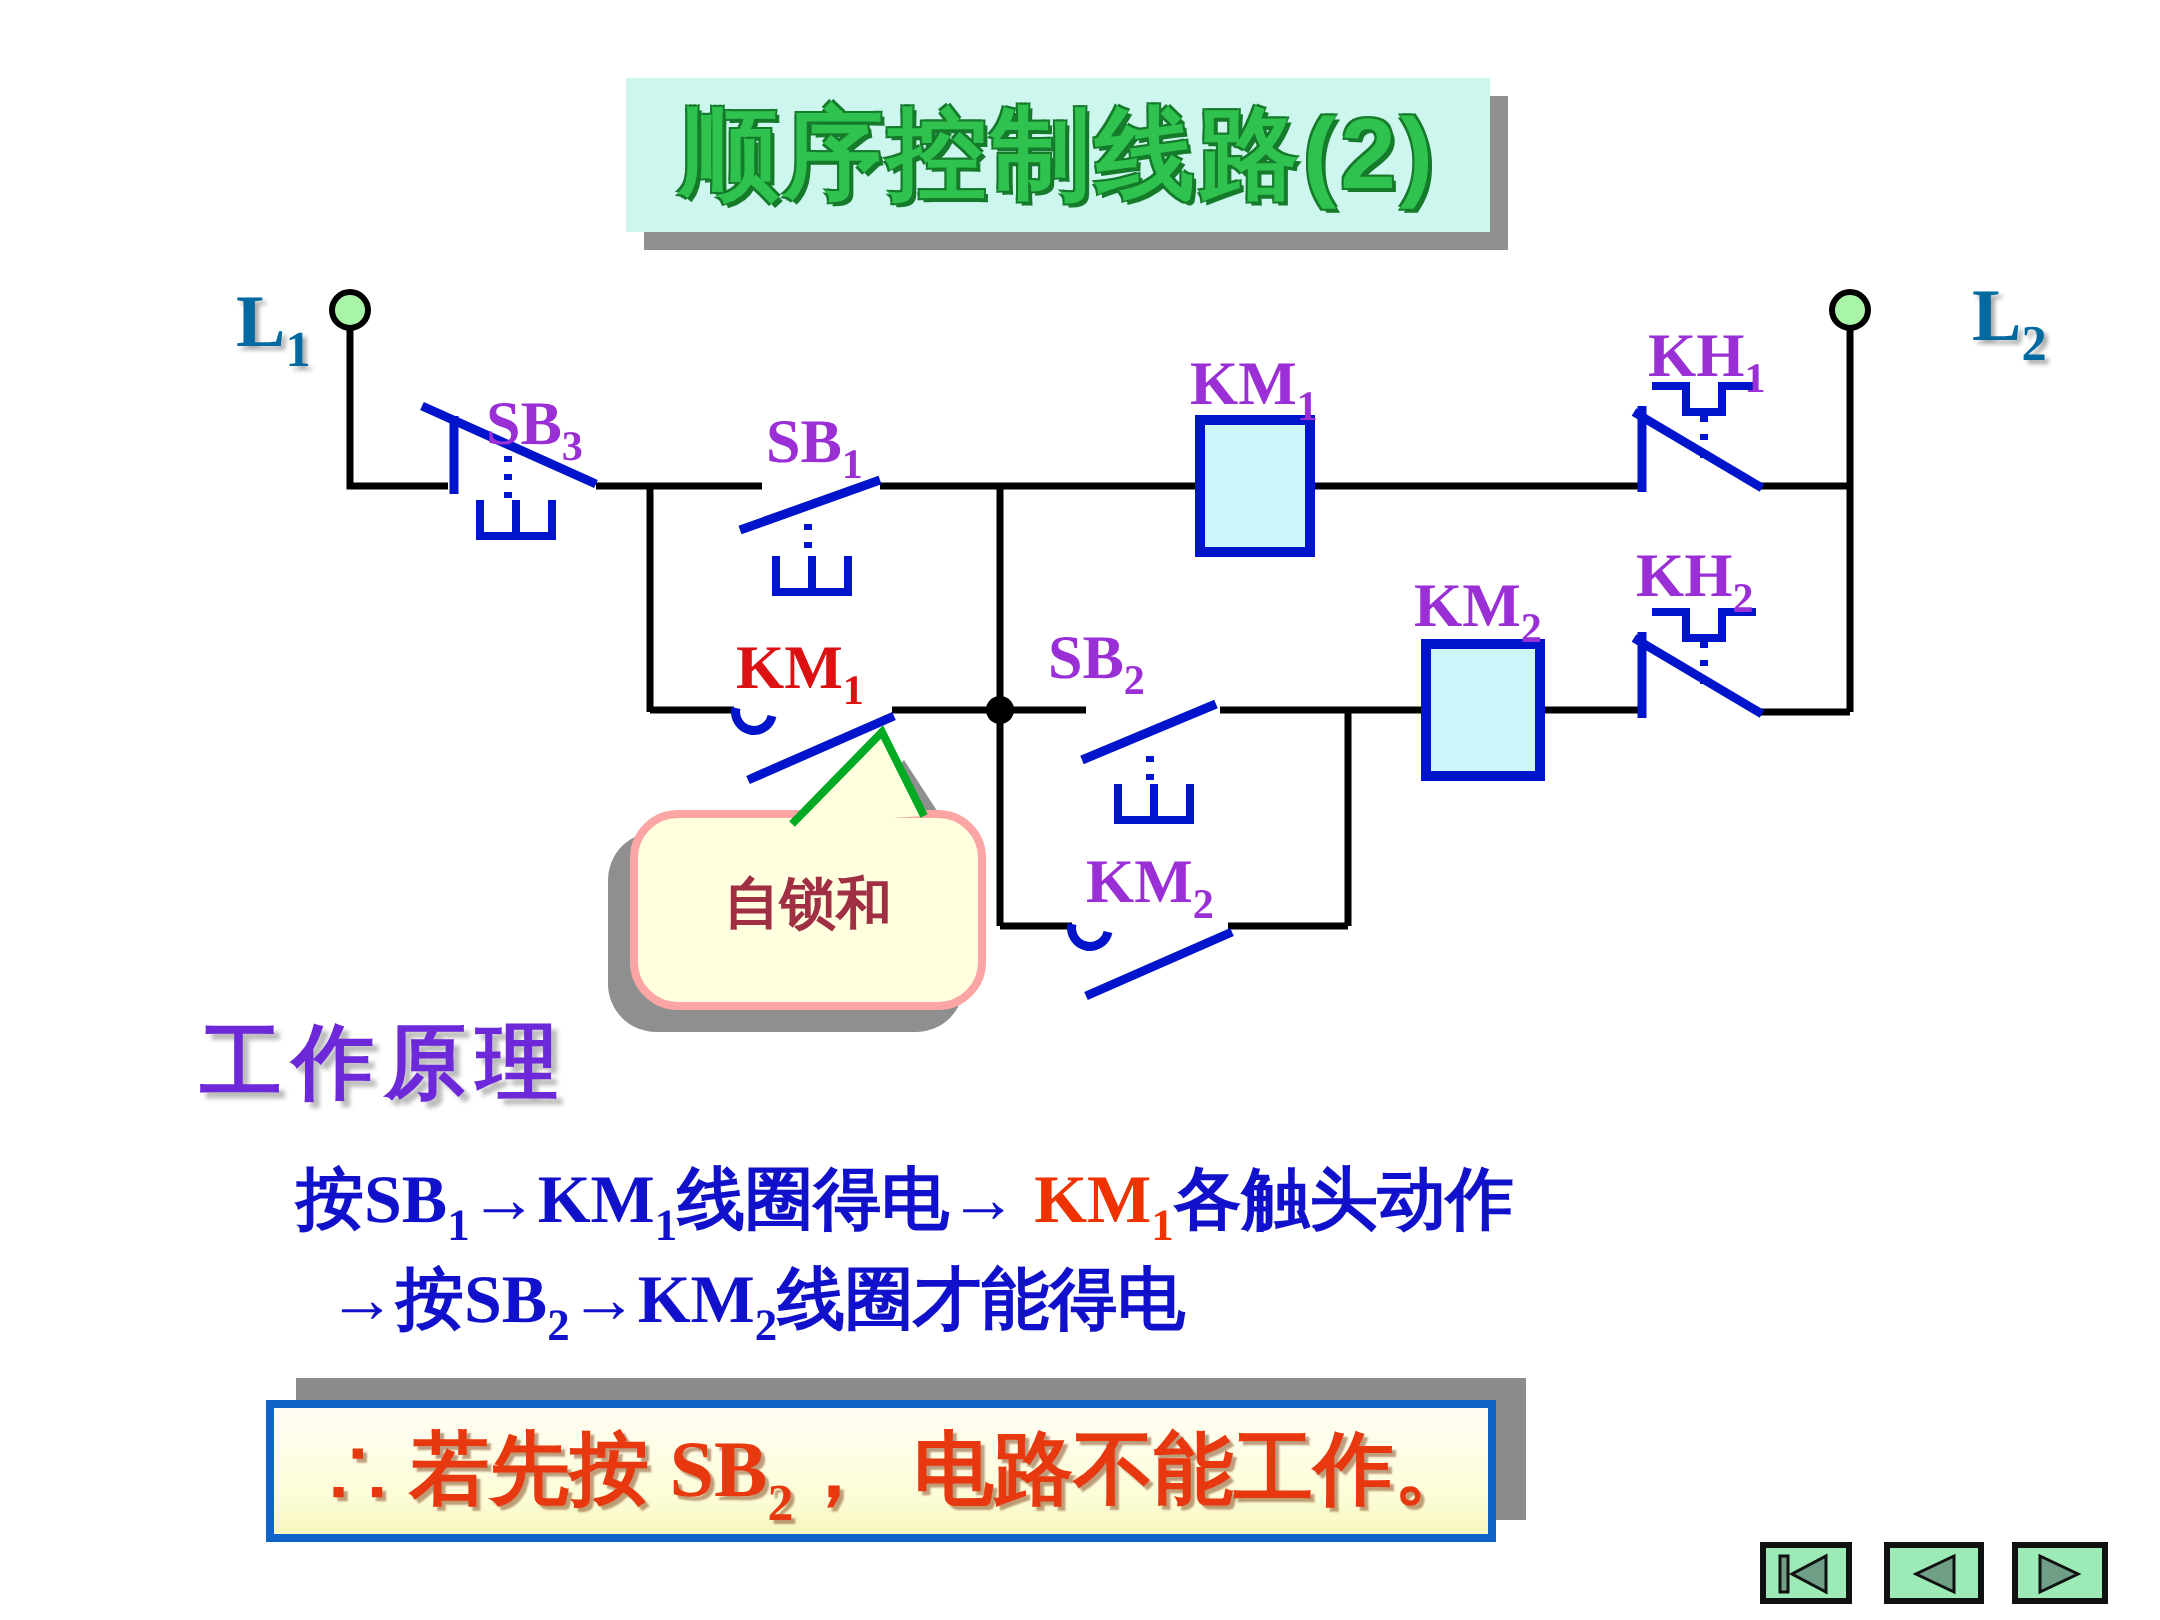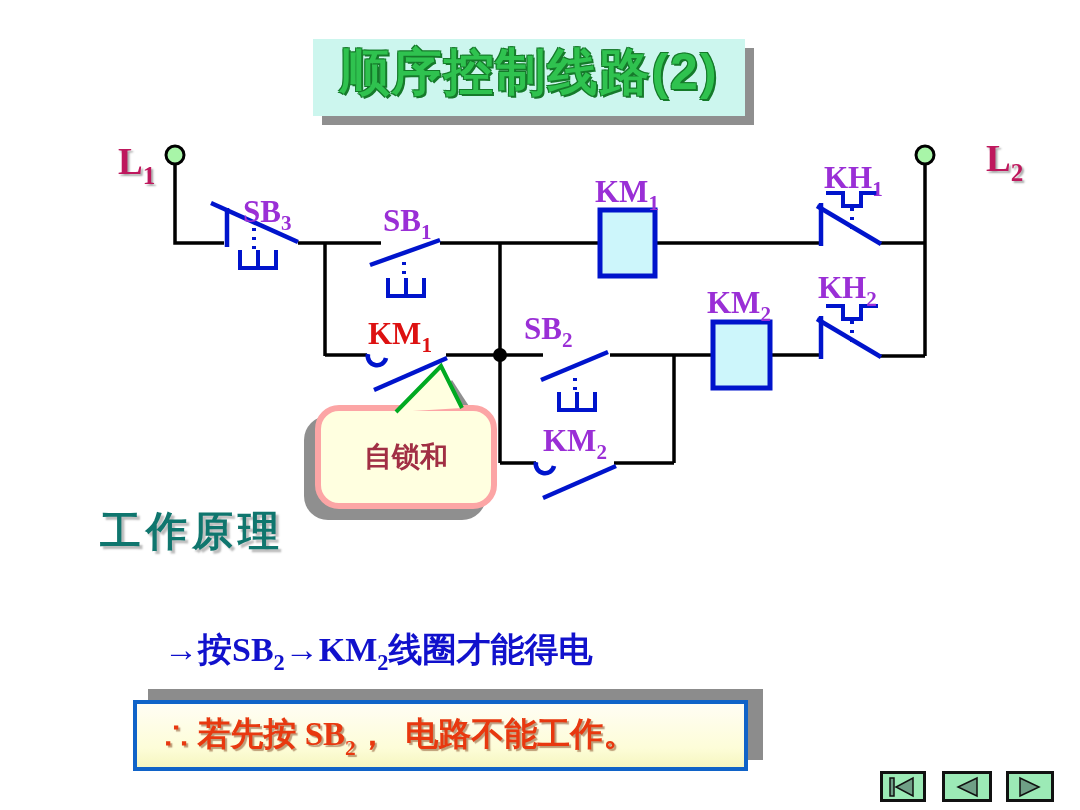--- a/index.html
+++ b/index.html
@@ -2,61 +2,61 @@
 <html><head>
 <meta charset="utf-8">
 <style>
   html,body{margin:0;padding:0;background:#ffffff;}
   .slide{position:relative;width:1080px;height:810px;background:#ffffff;overflow:hidden;
          font-family:"Liberation Serif", serif;}
 
   
   .title-box{position:absolute;left:313px;top:39px;width:432px;height:77px;
              background:#ccf6ee;box-shadow:9px 9px 0 #8f8f8f;
-             display:flex;align-items:flex-start;justify-content:center;}
+             display:flex;align-items:center;justify-content:center;}
   .title-text{font-family:"Liberation Sans", sans-serif;font-weight:bold;font-size:50px;
               color:#2fc24f;letter-spacing:2px;
               text-shadow:2px 2px 0 #157a2a,-1px -1px 0 #157a2a,1px -1px 0 #157a2a,-1px 1px 0 #157a2a;}
 
   
   .circuit-svg{position:absolute;left:0;top:0;width:1080px;height:810px;z-index:1;}
 
   
   .clabel{position:absolute;z-index:2;font-weight:bold;font-size:31px;line-height:1;white-space:nowrap;}
   .clabel sub{font-size:0.68em;position:relative;top:0.05em;}
   .purple{color:#9a2fd6;}
   .redlbl{color:#dd1111;}
-  .greenlbl{color:#be185d;font-size:37px;text-shadow:2px 2px 2px #aaaaaa;}
+  .greenlbl{color:#0369a1;font-size:37px;text-shadow:2px 2px 2px #aaaaaa;}
 
   
   .callout{position:absolute;left:315px;top:405px;width:170px;height:92px;z-index:2;
-           background:#ffffe0;border:6px solid #fca5a5;border-radius:24px;
+           background:#ffffe0;border:4px solid #fca5a5;border-radius:24px;
            box-shadow:-11px 11px 0 #8f8f8f;
            display:flex;flex-direction:column;align-items:center;justify-content:center;
-           font-family:Liberation Sans, sans-serif;font-weight:bold;font-size:28px;
+           font-family:Liberation Mono, monospace;font-weight:bold;font-size:28px;
            color:#a12f44;line-height:1.15;}
   .callout-tail-svg{position:absolute;left:0;top:0;width:1080px;height:810px;z-index:3;pointer-events:none;}
 
   
   .principle-heading{position:absolute;left:100px;top:504px;z-index:2;
                      font-family:"Liberation Sans", sans-serif;font-weight:bold;font-size:41px;
-                     color:#0f766e;letter-spacing:5px;text-shadow:3px 3px 2px #bbbbbb;}
+                     color:#6d28d9;letter-spacing:5px;text-shadow:3px 3px 2px #bbbbbb;}
   .pline{position:absolute;z-index:2;font-weight:bold;font-size:34px;color:#1111cc;white-space:nowrap;}
   .pline sub{font-size:0.66em;position:relative;top:0.05em;}
   .pline .red{color:#ee3300;}
   .pline1{left:148px;top:577px;}
   .pline2{left:164px;top:627px;}
 
   
   .conclusion-box{position:absolute;left:133px;top:700px;width:607px;height:63px;z-index:2;
                   border:4px solid #1063c8;
                   background:linear-gradient(180deg,#fffdf4 0%,#fdfdd8 70%,#f6f6c0 100%);
                   box-shadow:15px -11px 0 #8c8c8c;
                   display:flex;align-items:center;}
-  .conclusion-text{padding-left:26px;font-weight:bold;font-size:33px;color:#e8380f;
+  .conclusion-text{padding-left:26px;font-weight:bold;font-size:40px;color:#e8380f;
                    white-space:pre;text-shadow:2px 2px 1px rgba(110,40,0,0.45);}
   .conclusion-text sub{font-size:0.65em;position:relative;top:0.1em;}
 
   
   .nav-btn{position:absolute;height:31px;z-index:2;background:#9ceab6;border:3px solid #111111;
            box-sizing:border-box;display:flex;align-items:center;justify-content:center;cursor:pointer;}
   .nav-first{left:880px;top:771px;width:46px;}
   .nav-prev{left:942px;top:771px;width:50px;}
   .nav-next{left:1006px;top:771px;width:48px;}
 </style>
@@ -193,20 +193,23 @@
   <div class="callout">
     <span>自锁和</span>
   </div>
   <svg class="callout-tail-svg" viewBox="0 0 1080 810" xmlns="http://www.w3.org/2000/svg">
     <polygon points="441,366 396,412 462,408" fill="#ffffe0" stroke="none"></polygon>
     <path d="M396,412 L441,366 L462,408" fill="none" stroke="#00aa22" stroke-width="4" stroke-linejoin="miter"></path>
   </svg>
 
   <div class="principle-heading">工作原理</div>
 
+  <div class="pline pline1">
+    <span>按SB</span><sub>1</sub><span>→KM</span><sub>1</sub><span>线圈得电→ </span><span class="red">KM</span><sub class="red">1</sub><span>各触头动作</span>
+  </div>
 
   <div class="pline pline2">
     <span>→按SB</span><sub>2</sub><span>→KM</span><sub>2</sub><span>线圈才能得电</span>
   </div>
 
   <div class="conclusion-box">
     <div class="conclusion-text"><span>∴ 若先按 SB</span><sub>2</sub><span>，  电路不能工作。</span></div>
   </div>
 
   <div class="nav-btn nav-first">

